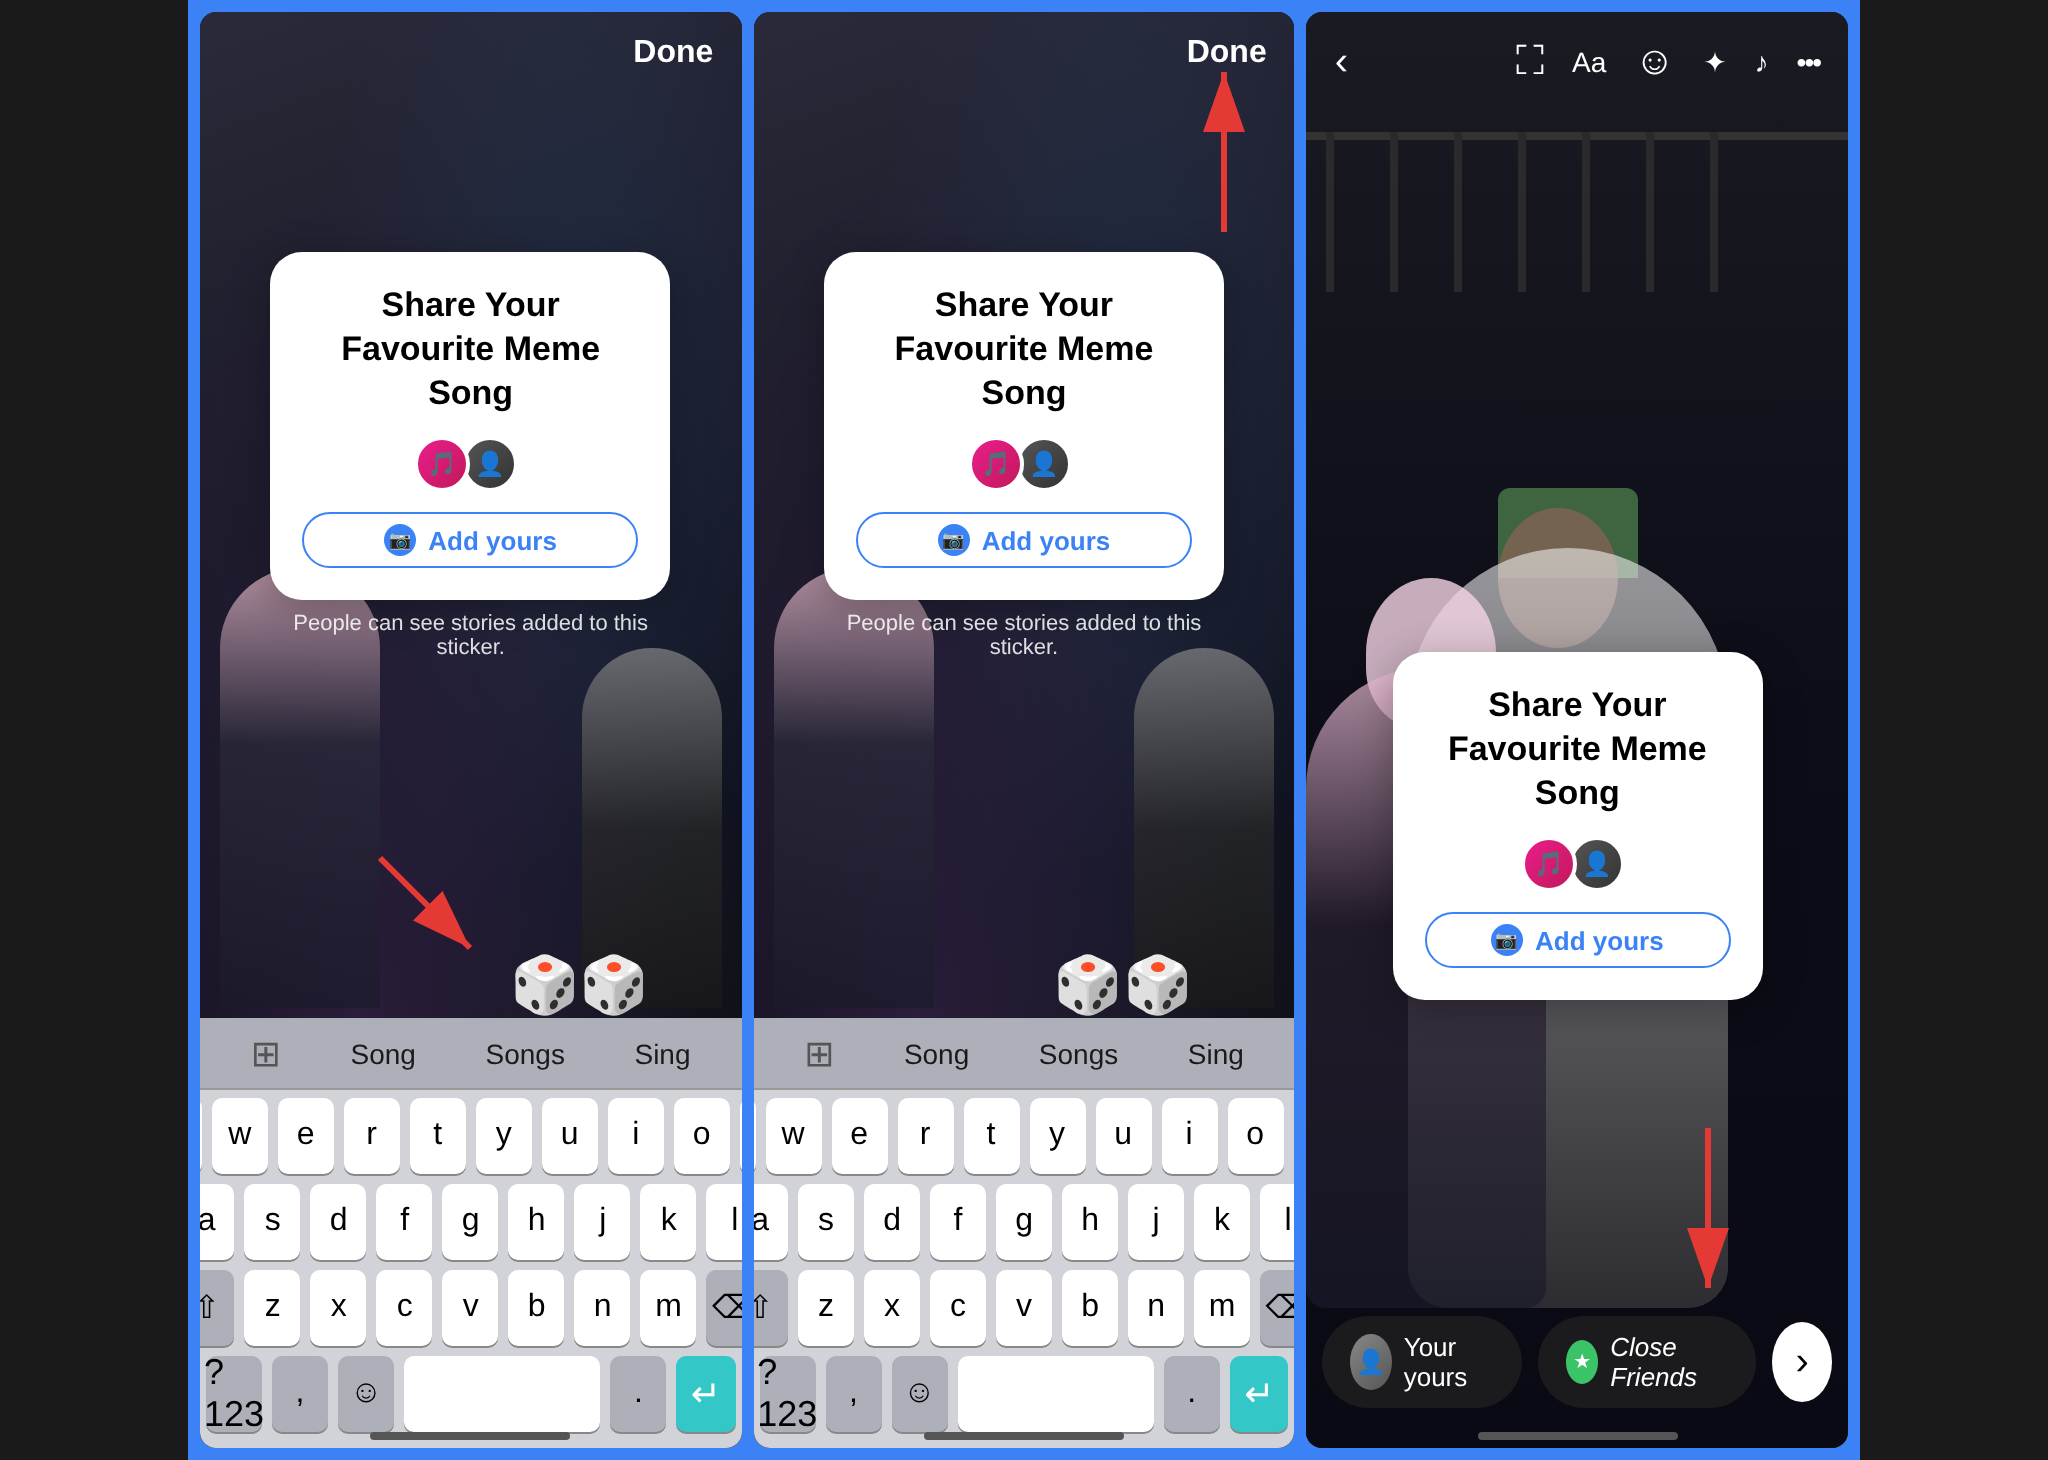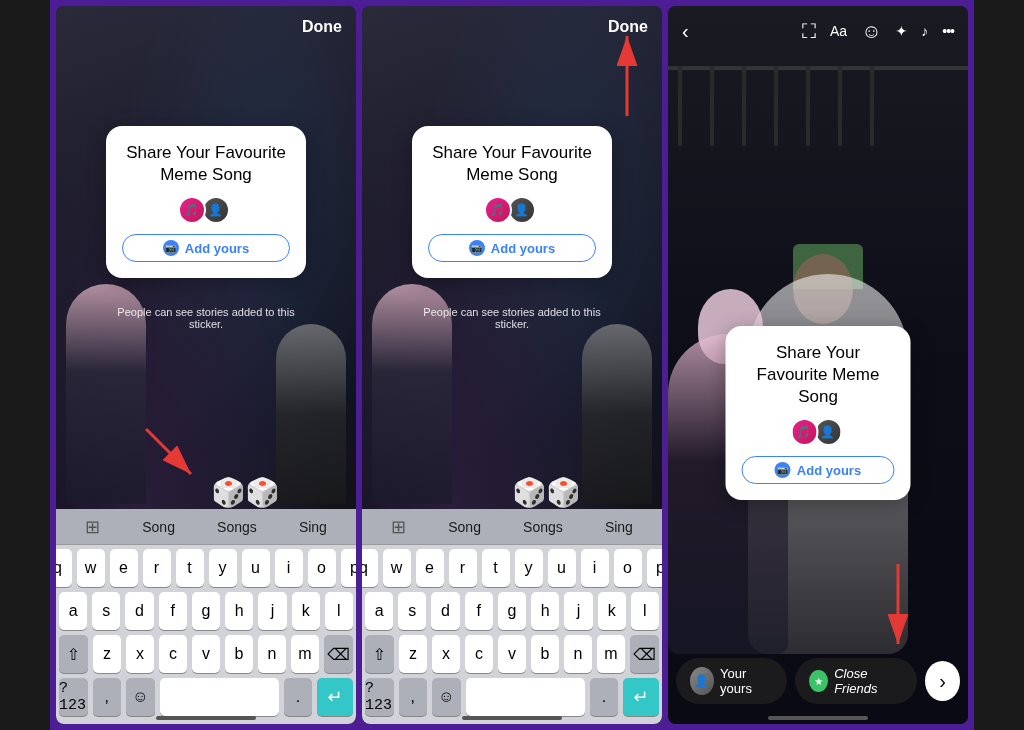--- a/index.html
+++ b/index.html
@@ -10,24 +10,24 @@
       display: flex;
       align-items: center;
       justify-content: center;
       font-family: -apple-system, BlinkMacSystemFont, 'Segoe UI', sans-serif;
       overflow: hidden;
     }
 
     .screenshots-container {
       display: flex;
       gap: 6px;
-      width: 924px;
+      width: 836px;
       height: 730px;
       padding: 6px;
-      background: #4c1d95;
+      background: #3b82f6;
     }
 
     .phone-screen {
       flex: 1;
       background: #1c1c1c;
       border-radius: 8px;
       overflow: hidden;
       position: relative;
       display: flex;
       flex-direction: column;
@@ -101,21 +101,21 @@
       width: 200px;
       left: 50%;
       transform: translateX(-50%);
       top: 120px;
       box-shadow: 0 4px 20px rgba(0,0,0,0.3);
       z-index: 5;
     }
 
     .sticker-card-title {
       font-size: 17px;
-      font-weight: 400;
+      font-weight: 700;
       text-align: center;
       color: #000;
       line-height: 1.3;
       margin-bottom: 10px;
     }
 
     .sticker-card-avatars {
       display: flex;
       justify-content: center;
       gap: -6px;
@@ -267,22 +267,21 @@
     .key-return {
       background: #34c7c7;
       color: white;
       flex: 1.5;
       max-width: 50px;
       font-size: 18px;
     }
 
     .key-numbers {
       max-width: 42px;
-      font-size: 15px;
-      font-family: Liberation Mono, monospace;
+      font-size: 18px;
     }
 
     .key-dot {
       max-width: 32px;
     }
 
     .key-emoji {
       max-width: 36px;
     }
 

